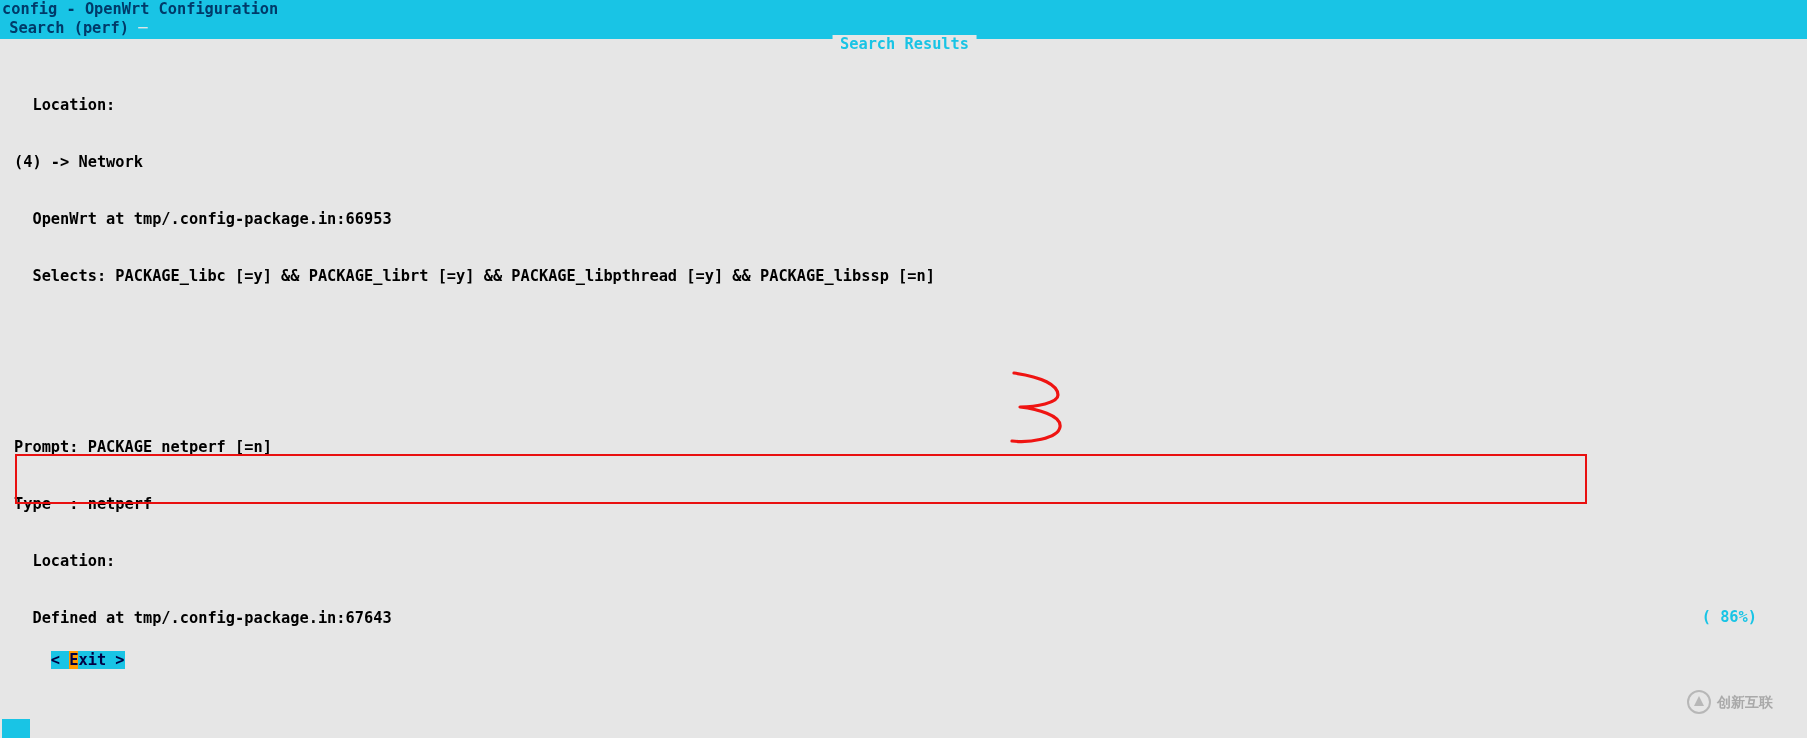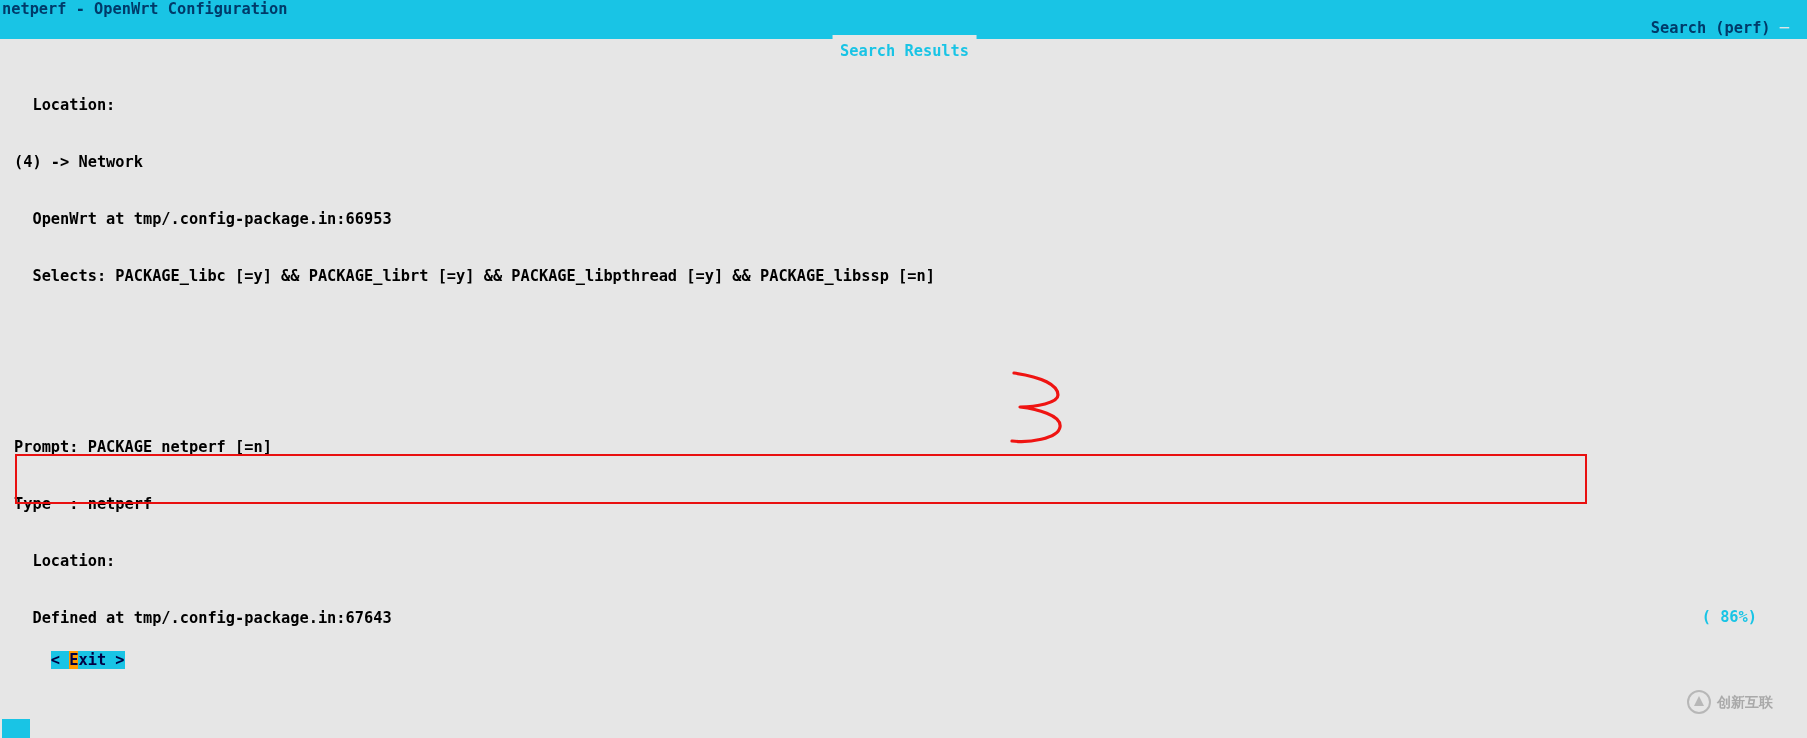--- a/index.html
+++ b/index.html
@@ -19,38 +19,37 @@
     color: #003a69;
     padding: 0 2px;
     height: 19px;
     white-space: pre;
   }
   .titlebar2 {
     background: #19c4e5;
     color: #003a69;
     height: 20px;
     white-space: pre;
-    padding: 0 18px;
-    text-align: right;
+    padding: 0 0;
   }
   .titlebar2 .dash { color: #e6e6e6; }
   .dialog {
     position: relative;
     margin-left: 14px;
     margin-right: 12px;
     height: 576px;
     background: #e6e6e6;
   }
   .dialog-title {
     position: absolute;
     top: -4px;
     left: 50%;
     transform: translateX(-50%);
     background: #e6e6e6;
-    padding: 7px 8px;
+    padding: 0 8px;
     color: #19c4e5;
     z-index: 2;
     white-space: pre;
   }
   .body {
     position: absolute;
     top: 19px; left: 0; right: 0;
     white-space: pre;
     color: #000;
     font-weight: bold;
@@ -112,21 +111,21 @@
     position: absolute;
     right: 6px;
     bottom: 22px;
     opacity: .5;
     pointer-events: none;
   }
 </style>
 </head>
 <body>
 
-<div class="titlebar1">netperf - OpenWrt Configuration</div>
+<div class="titlebar1">config - OpenWrt Configuration</div>
 <div class="titlebar2"><span> Search (perf) </span><span class="dash">─</span></div>
 
 <div class="dialog">
   <div class="dialog-title">Search Results</div>
 
   <div class="body">
     <div>  Location:</div>
     <div>(4) -&gt; Network</div>
     <div>  OpenWrt at tmp/.config-package.in:66953</div>
     <div>  Selects: PACKAGE_libc [=y] &amp;&amp; PACKAGE_librt [=y] &amp;&amp; PACKAGE_libpthread [=y] &amp;&amp; PACKAGE_libssp [=n]</div>

